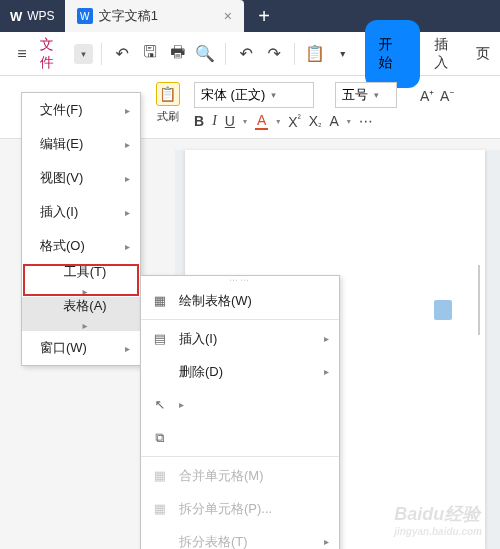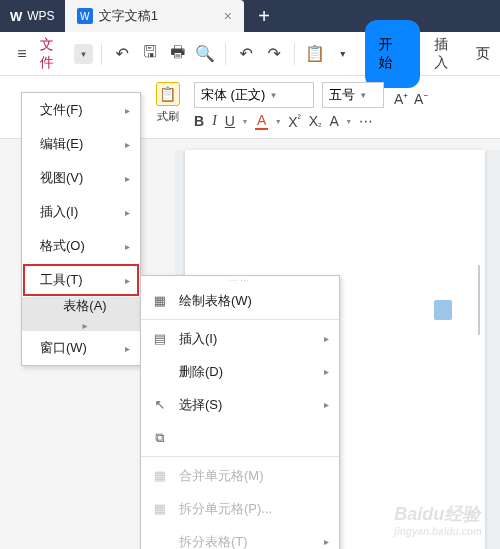--- a/index.html
+++ b/index.html
@@ -20,21 +20,21 @@
 .menubar .sep { width: 1px; height: 22px; background: #e0e0e0; margin: 0 4px; }
 .menubar .start-btn { background: #0a84ff; color: #000000; padding: 16px 14px; border-radius: 12px; font-size: 14px; margin-left: 6px; }
 .menubar .menuitem { font-size: 14px; color: #333; margin-left: 10px; }
 
 .toolbar-row { background: #fff; padding: 6px 10px 8px; display: flex; gap: 6px; align-items: flex-start; border-bottom: 1px solid #e0e0e0; }
 .toolbar-gap { width: 140px; flex-shrink: 0; }
 .paste-brush { display: flex; flex-direction: column; align-items: center; padding-right: 8px; gap: 3px; }
 .brush-icon { width: 24px; height: 24px; border: 1px solid #e6b800; background: #fff7d6; border-radius: 3px; display: flex; align-items: center; justify-content: center; font-size: 14px; }
 .brush-label { font-size: 11px; color: #333; }
 .font-block { display: flex; flex-direction: column; gap: 4px; flex: 1; }
-.font-top { display: flex; gap: 8px; align-items: flex-end; }
+.font-top { display: flex; gap: 21px; align-items: center; }
 .selectbox { border: 1px solid #ccc; height: 26px; display: flex; align-items: center; padding: 0 6px; font-size: 13px; background: #fff; gap: 6px; }
 .selectbox .caret { font-size: 9px; color: #777; }
 .font-actions { display: flex; align-items: center; gap: 2px; font-size: 14px; color: #444; }
 .font-actions span { padding: 0 2px; }
 .font-bottom { display: flex; gap: 8px; align-items: center; font-size: 14px; color: #444; }
 .font-bottom .b { font-weight: bold; }
 .font-bottom .i { font-style: italic; font-family: serif; }
 .font-bottom .u { text-decoration: underline; }
 .font-bottom .fc { color: #d94b2b; border-bottom: 2px solid #d94b2b; padding: 0 2px; }
 .font-bottom .sup, .font-bottom .sub { position: relative; }
@@ -44,21 +44,21 @@
 
 .canvas { position: absolute; top: 150px; left: 175px; right: 0; bottom: 0; background: #eceff1; }
 .page { position: absolute; left: 10px; top: 0; width: 300px; height: 400px; background: #fff; box-shadow: 0 1px 4px rgba(0,0,0,.15); }
 .doc-mark { position: absolute; right: 48px; top: 150px; width: 18px; height: 20px; background: #9bc6ea; border-radius: 2px; }
 .ruler-mark { position: absolute; right: 20px; top: 115px; width: 2px; height: 70px; background: #ccc; }
 
 .dropdown1 { position: absolute; left: 21px; top: 92px; width: 120px; background: #fff; border: 1px solid #c6c6c6; box-shadow: 2px 2px 5px rgba(0,0,0,.15); }
 .dropdown1 .item { height: 34px; display: flex; align-items: center; justify-content: space-between; padding: 0 10px 0 18px; font-size: 13px; color: #222; }
 .dropdown1 .item .arrow { font-size: 10px; color: #888; }
 .dropdown1 .item.hover { background: #e6e6e6; flex-direction: column; }
-.dropdown1 .item.highlight { outline: 2px solid #d32f2f; outline-offset: -3px; }
+.dropdown1 .item.highlight { outline: 2px solid #d32f2f; outline-offset: -3px; flex-direction: column; }
 
 .dropdown2 { position: absolute; left: 140px; top: 275px; width: 200px; background: #fff; border: 1px solid #c6c6c6; box-shadow: 2px 2px 5px rgba(0,0,0,.15); }
 .dropdown2 .item { height: 33px; display: flex; align-items: center; padding: 0 10px; font-size: 13px; color: #222; gap: 10px; }
 .dropdown2 .item .ico { width: 18px; height: 18px; display: flex; align-items: center; justify-content: center; color: #666; font-size: 13px; }
 .dropdown2 .item .lbl { flex: 1; }
 .dropdown2 .item .arrow { font-size: 10px; color: #888; }
 .dropdown2 .item.disabled { color: #b5b5b5; }
 .dropdown2 .item.disabled .ico { color: #c8c8c8; }
 .dropdown2 .sep { height: 1px; background: #e3e3e3; margin: 2px 0; }
 .dropdown2 .grip { height: 8px; display: flex; align-items: center; justify-content: center; color: #bbb; font-size: 9px; letter-spacing: 2px; }
@@ -192,21 +192,20 @@
       <span class="lbl">插入(I)</span>
       <span class="arrow">▸</span>
     </div>
   <div class="item">
       <span class="ico"></span>
       <span class="lbl">删除(D)</span>
       <span class="arrow">▸</span>
     </div>
   <div class="item">
       <span class="ico">↖</span>
-      <span class="lbl">选择(S)</span>
       <span class="arrow">▸</span>
     </div>
   <div class="item">
       <span class="ico">⧉</span>
     </div>
   <div class="sep"></div>
   <div class="item disabled">
       <span class="ico">▦</span>
       <span class="lbl">合并单元格(M)</span>
     </div>

